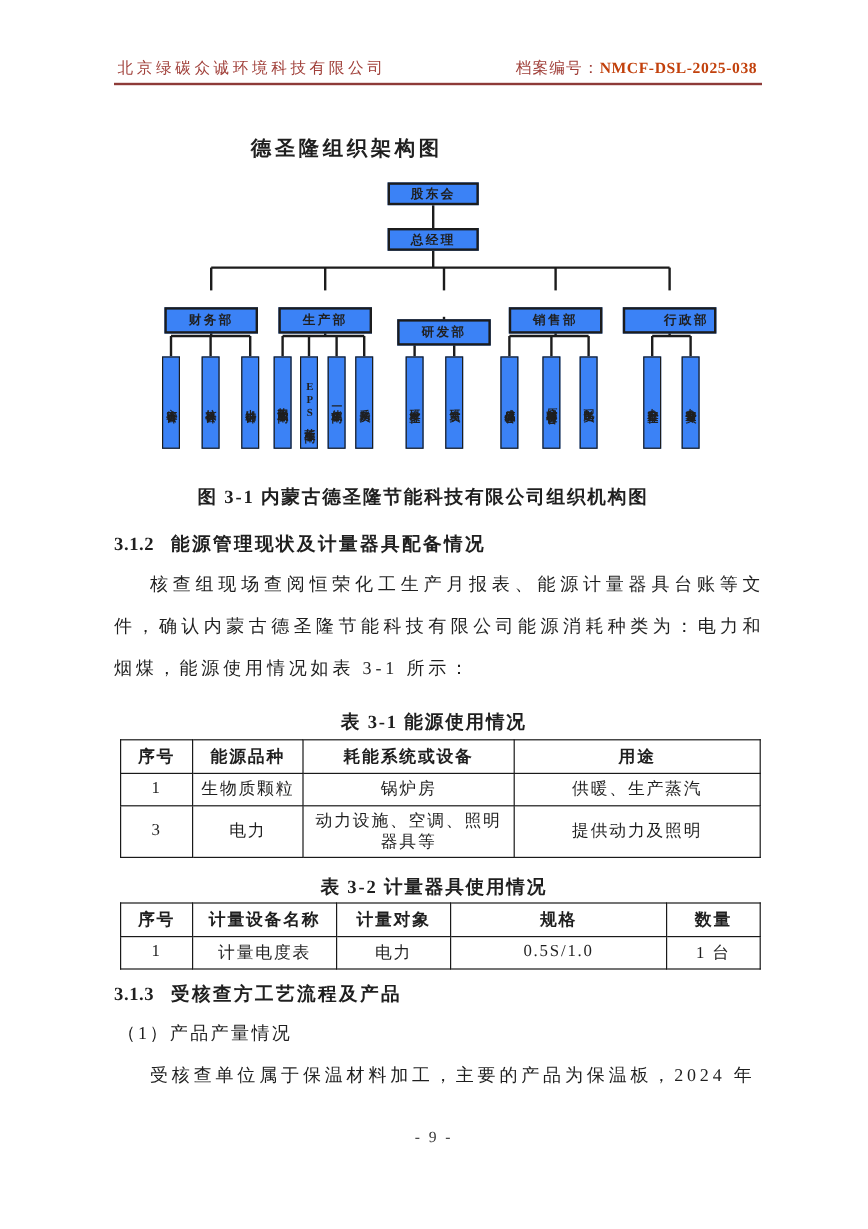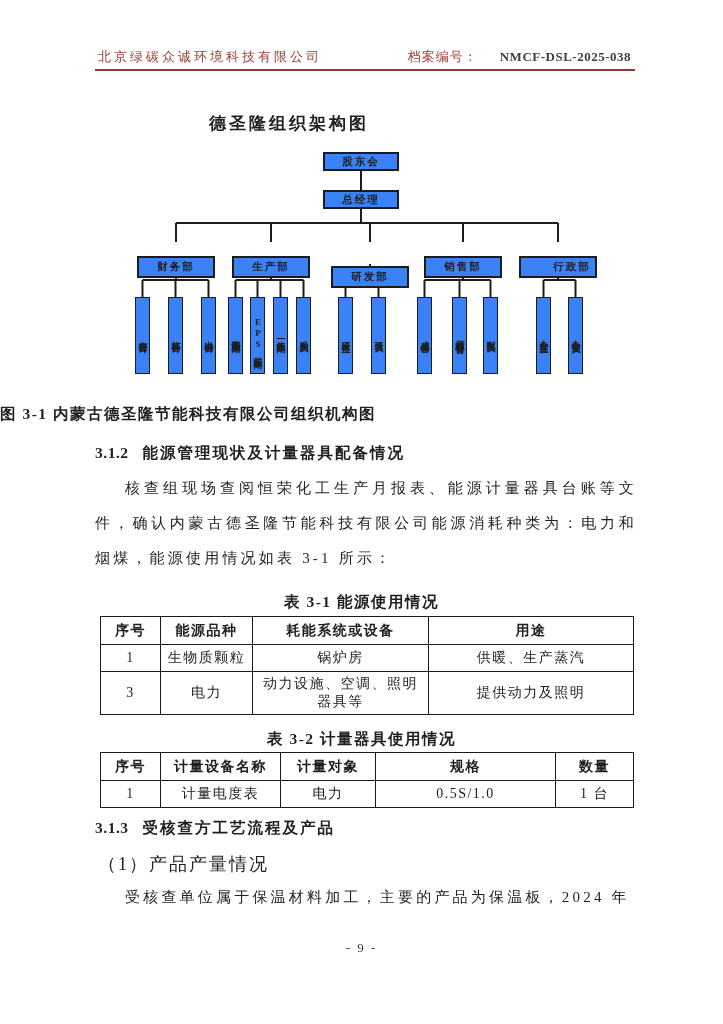--- a/index.html
+++ b/index.html
@@ -15,21 +15,21 @@
   
   .header-company {
     position: absolute; left: 98px; top: 48px;
     font-size: 13px; letter-spacing: 3px; color: #a03f39;
   }
   .header-archive {
     position: absolute; right: 92px; top: 48px;
     font-size: 13px; color: #a03f39; letter-spacing: 1px;
   }
   .header-archive .arch-num {
-    color: #404040; font-weight: bold; letter-spacing: 0.5px; margin-left: 22px;
+    color: #c2410c; font-weight: bold; letter-spacing: 0.5px; margin-left: 0;
   }
   .header-rule {
     position: absolute; left: 95px; right: 88px; top: 69px;
     height: 2px; background: #8e3b38;
   }
 
   
   .doc-title {
     position: absolute; left: 0; top: 112px; width: 578px;
     text-align: center; font-size: 17px; font-weight: bold; letter-spacing: 3px;
@@ -48,37 +48,37 @@
   .obox.top { width: 76px; height: 19px; font-size: 10.5px; letter-spacing: 2px; }
   .obox.dept { width: 78px; height: 22px; top: 108px; font-size: 10.5px; letter-spacing: 2px; }
   .obox.child {
     width: 15px; height: 77px; top: 149px;
     writing-mode: vertical-rl; text-orientation: upright;
     font-size: 9px; letter-spacing: 1px; line-height: 15px;
     border-width: 1.5px; overflow: hidden;
   }
   .fig-caption {
     position: absolute; left: 0; top: 404px; width: 705px;
-    font-size: 15.5px; font-weight: bold; letter-spacing: 1.5px;
+    text-align: center; font-size: 15.5px; font-weight: bold; letter-spacing: 1.5px;
   }
 
   
   .section-heading {
     position: absolute; left: 95px;
     font-size: 15.5px; font-weight: bold; letter-spacing: 2px;
   }
   .section-heading .sec-num { letter-spacing: 0.5px; margin-right: 14px; }
   .para {
     position: absolute; left: 95px; width: 542px;
     font-size: 15px; letter-spacing: 3.2px; line-height: 35px;
     text-align: justify; text-justify: inter-character; text-indent: 2em;
   }
   .sub-item {
     position: absolute; left: 98px;
-    font-size: 18px; letter-spacing: 2px;
+    font-size: 15px; letter-spacing: 2px;
   }
 
   
   .table-title {
     position: absolute; left: 0; width: 723px; text-align: center;
     font-size: 15.5px; font-weight: bold; letter-spacing: 1.5px;
   }
   table.doc-table {
     position: absolute; left: 100px; width: 533px;
     border-collapse: collapse; table-layout: fixed; border-radius: 28px;

